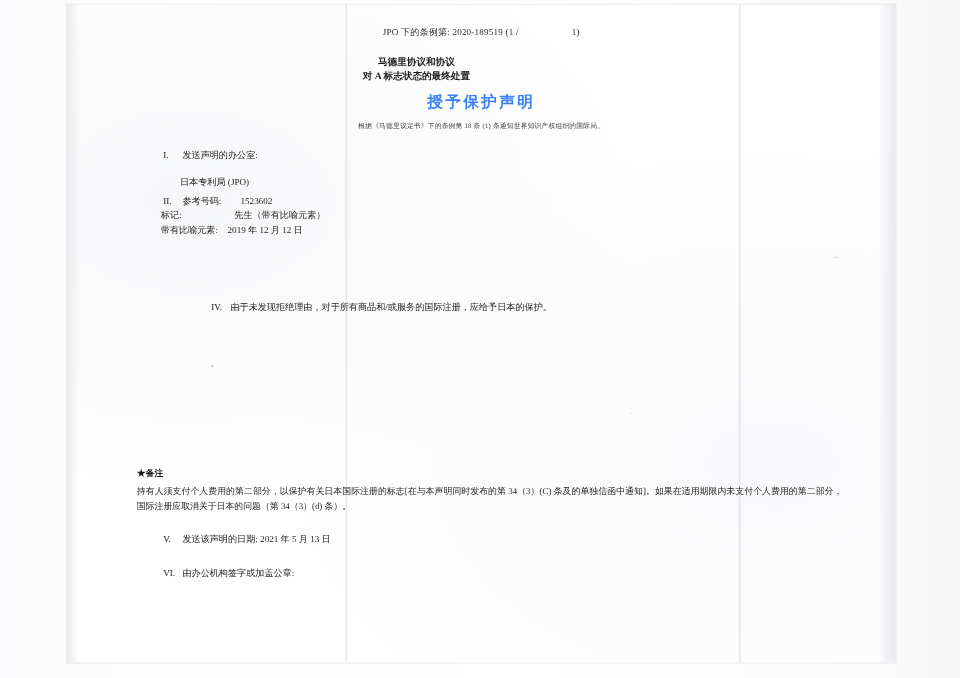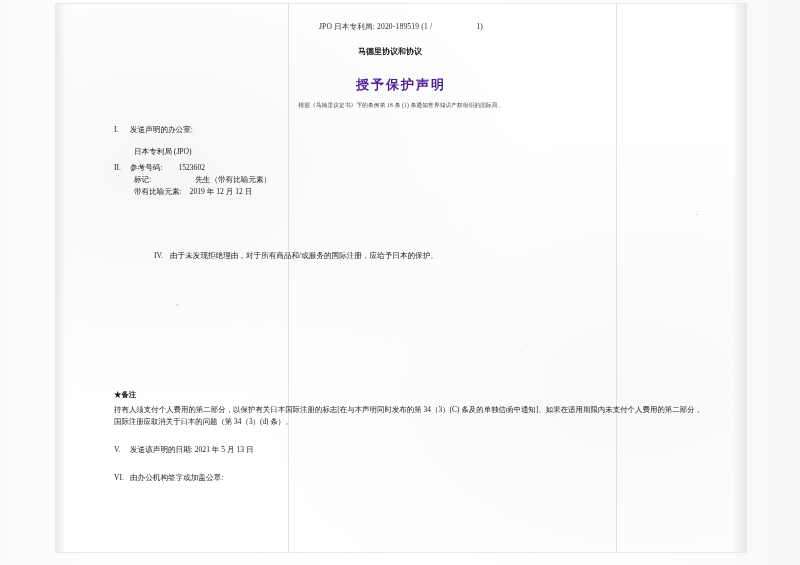--- a/index.html
+++ b/index.html
@@ -67,21 +67,20 @@
     display: inline-block;
     margin-left: 42px;
   }
 
   .title-block {
     position: absolute;
     top: 42px;
     left: 0;
     width: 582px;
     text-align: center;
-    padding-left: 43px;
   }
   .title-line1 {
     font-size: 8px;
     font-weight: bold;
     line-height: 1.45;
     color: #1c1c1c;
   }
   .title-line2 {
     font-size: 8px;
     font-weight: bold;
@@ -90,21 +89,21 @@
   }
   .main-title {
     position: absolute;
     top: 72px;
     left: 0;
     width: 690px;
     text-align: center;
     font-size: 13px;
     font-weight: bold;
     letter-spacing: 2px;
-    color: #4c1d95;
+    color: #3b82f6;
   }
   .legal-note {
     position: absolute;
     top: 98px;
     left: 0;
     width: 690px;
     text-align: center;
     font-size: 5.6px;
     color: #3a3a3a;
     letter-spacing: 0.2px;
@@ -113,27 +112,28 @@
   .section {
     position: absolute;
     left: 58px;
     width: 600px;
     font-size: 7.6px;
     color: #1b1b1b;
     line-height: 1.6;
   }
   .sec-head {
     white-space: nowrap;
+    margin-left: 22px;
   }
   .roman {
     display: inline-block;
     width: 16px;
   }
   .indent {
-    margin-left: 20px;
+    margin-left: 36px;
   }
   .indent2 {
     margin-left: 20px;
   }
 
   .s1 { top: 120px; }
   .s1 .val { margin-top: 10px; }
 
   .s2 { top: 158px; }
   .s2 .row { white-space: nowrap; }
@@ -202,28 +202,29 @@
     <div class="fold-line" style="left:232px;"></div>
     <div class="fold-line" style="left:560px;"></div>
 
     <div class="speck" style="left:120px; top:300px; width:2px; height:2px;"></div>
     <div class="speck" style="left:470px; top:340px; width:1px; height:1px;"></div>
     <div class="speck" style="left:640px; top:210px; width:2px; height:1px;"></div>
 
     <div class="content">
 
       <div class="hdr-ref">
-        <span>JPO 日本专利局:</span>
+        <span>JPO 下的条例第:</span>
         <span>2020-189519</span>
         <span>(1 /</span>
         <span class="ref-pages">1)</span>
       </div>
 
       <div class="title-block">
         <div class="title-line1">马德里协议和协议</div>
+        <div class="title-line2">对 A 标志状态的最终处置</div>
       </div>
 
       <div class="main-title">授予保护声明</div>
 
       <div class="legal-note">根据《马德里议定书》下的条例第 18 条 (1) 条通知世界知识产权组织的国际局。</div>
 
       <div class="section s1">
         <div class="sec-head">
           <span class="roman">I.</span><span>发送声明的办公室:</span>
         </div>

